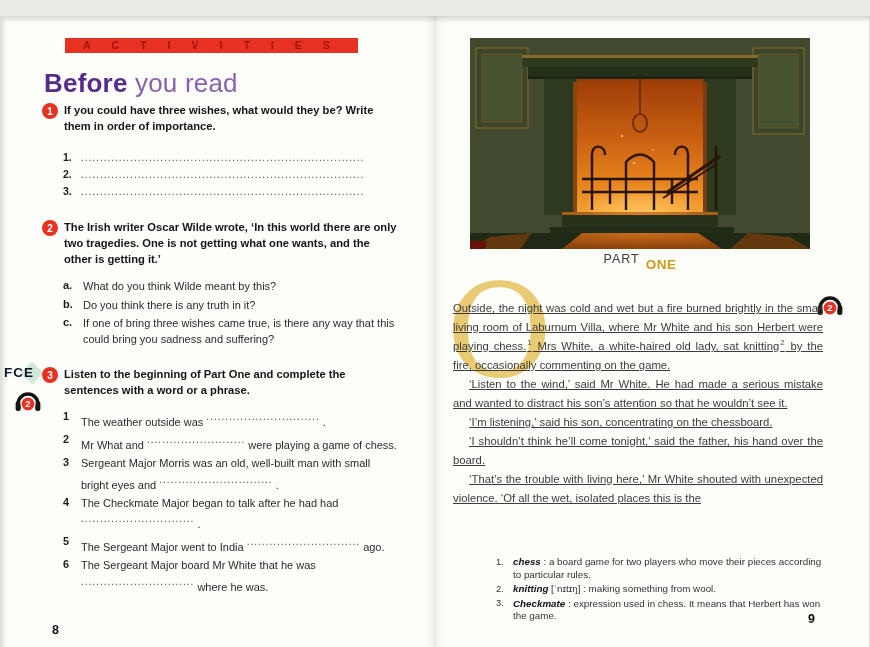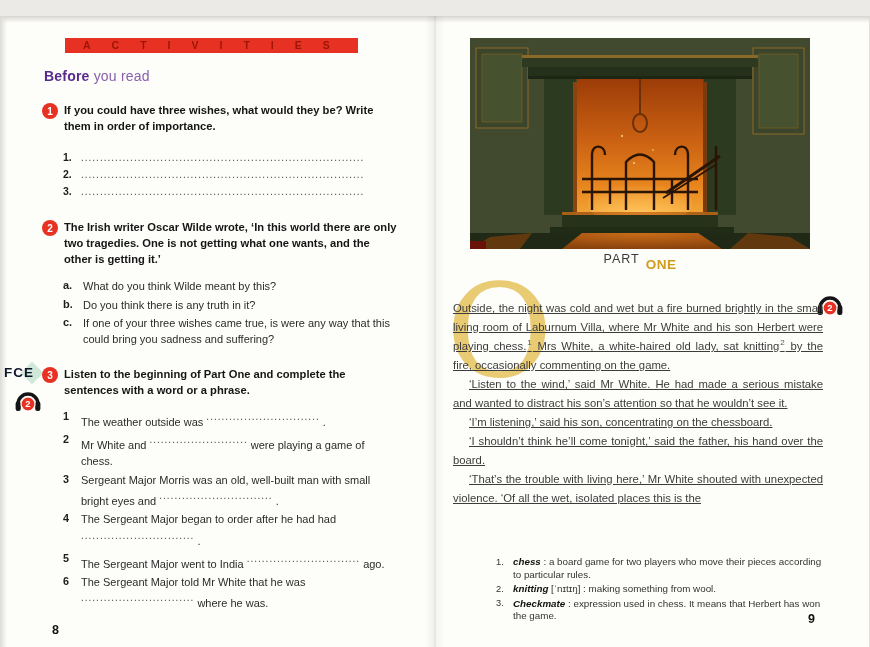--- a/index.html
+++ b/index.html
@@ -15,21 +15,21 @@
   .scan-edge-left { position:absolute; left:0; top:0; width:7px; height:100%;
     background:linear-gradient(90deg,#dddcd7, rgba(221,220,215,0)); }
   .spine { position:absolute; left:425px; top:0; width:20px; height:100%;
     background:linear-gradient(90deg, rgba(0,0,0,0) 0%, rgba(0,0,0,.05) 45%, rgba(120,120,115,.25) 50%, rgba(0,0,0,.04) 55%, rgba(0,0,0,0) 100%); }
 
   
   .banner { position:absolute; left:65px; top:22px; width:293px; height:15px;
     background:#e73223; overflow:hidden; white-space:nowrap;
     font-weight:bold; font-size:10.5px; line-height:15px; color:#9d1509;
     letter-spacing:21px; padding-left:18px; }
-  .heading { position:absolute; left:44px; top:52px; font-size:14px; letter-spacing:.2px; }
+  .heading { position:absolute; left:44px; top:52px; font-size:26px; letter-spacing:.2px; }
   .heading .lead { font-weight:bold; color:#572b8b; }
   .heading .rest { color:#8a60ad; }
 
   .act { position:absolute; left:42px; width:358px; }
   .act1 { top:86px; } .act2 { top:203px; } .act3 { top:350px; }
   .act-head { display:flex; gap:6px; }
   .circ { flex:0 0 auto; width:16px; height:16px; margin-top:1px; border-radius:50%;
     background:#e73223; color:#fff; font-size:10px; font-weight:bold;
     display:flex; align-items:center; justify-content:center; }
   .prompt { flex:1; font-weight:bold; font-size:11.2px; line-height:16px; color:#151515; }
@@ -133,21 +133,21 @@
       <div class="sub">
         <span class="lbl">a.</span>
         <span class="txt">What do you think Wilde meant by this?</span>
       </div>
       <div class="sub">
         <span class="lbl">b.</span>
         <span class="txt">Do you think there is any truth in it?</span>
       </div>
       <div class="sub">
         <span class="lbl">c.</span>
-        <span class="txt">If one of your three wishes came true, is were any way that this could bring you sadness and suffering?</span>
+        <span class="txt">If one of bring three wishes came true, is there any way that this could bring you sadness and suffering?</span>
       </div>
     </div>
   </div>
 
   <div class="fce-badge">
     <span class="fce-diamond"></span>
     <span class="fce-text">FCE</span>
   </div>
   <div class="audio-left">
     <svg class="hp" width="28" height="25" viewBox="0 0 28 25">
@@ -164,37 +164,37 @@
       <div class="circ">3</div>
       <div class="prompt">Listen to the beginning of Part One and complete the sentences with a word or a phrase.</div>
     </div>
     <div class="sents">
       <div class="sent">
         <span class="num">1</span>
         <span class="txt"><span>The weather outside was </span><span class="dots">..............................</span><span> .</span></span>
       </div>
       <div class="sent">
         <span class="num">2</span>
-        <span class="txt"><span>Mr White and </span><span class="dots">..........................</span><span> were playing a game of chess.</span></span>
+        <span class="txt"><span>Mr What and </span><span class="dots">..........................</span><span> were playing a game of chess.</span></span>
       </div>
       <div class="sent">
         <span class="num">3</span>
         <span class="txt"><span>Sergeant Major Morris was an old, well-built man with small bright eyes and </span><span class="dots">..............................</span><span> .</span></span>
       </div>
       <div class="sent">
         <span class="num">4</span>
-        <span class="txt"><span>The Sergeant Major began to order after he had had </span><span class="dots">..............................</span><span> .</span></span>
+        <span class="txt"><span>The Checkmate Major began to talk after he had had </span><span class="dots">..............................</span><span> .</span></span>
       </div>
       <div class="sent">
         <span class="num">5</span>
         <span class="txt"><span>The Sergeant Major went to India </span><span class="dots">..............................</span><span> ago.</span></span>
       </div>
       <div class="sent">
         <span class="num">6</span>
-        <span class="txt"><span>The Sergeant Major told Mr White that he was </span><span class="dots">..............................</span><span> where he was.</span></span>
+        <span class="txt"><span>The Sergeant Major board Mr White that he was </span><span class="dots">..............................</span><span> where he was.</span></span>
       </div>
     </div>
   </div>
 
   <div class="pagenum page-8">8</div>
 
   <div class="illus">
     <svg width="340" height="211" viewBox="0 0 340 211">
       <defs>
         <linearGradient id="fireV" x1="0" y1="0" x2="0" y2="1">

